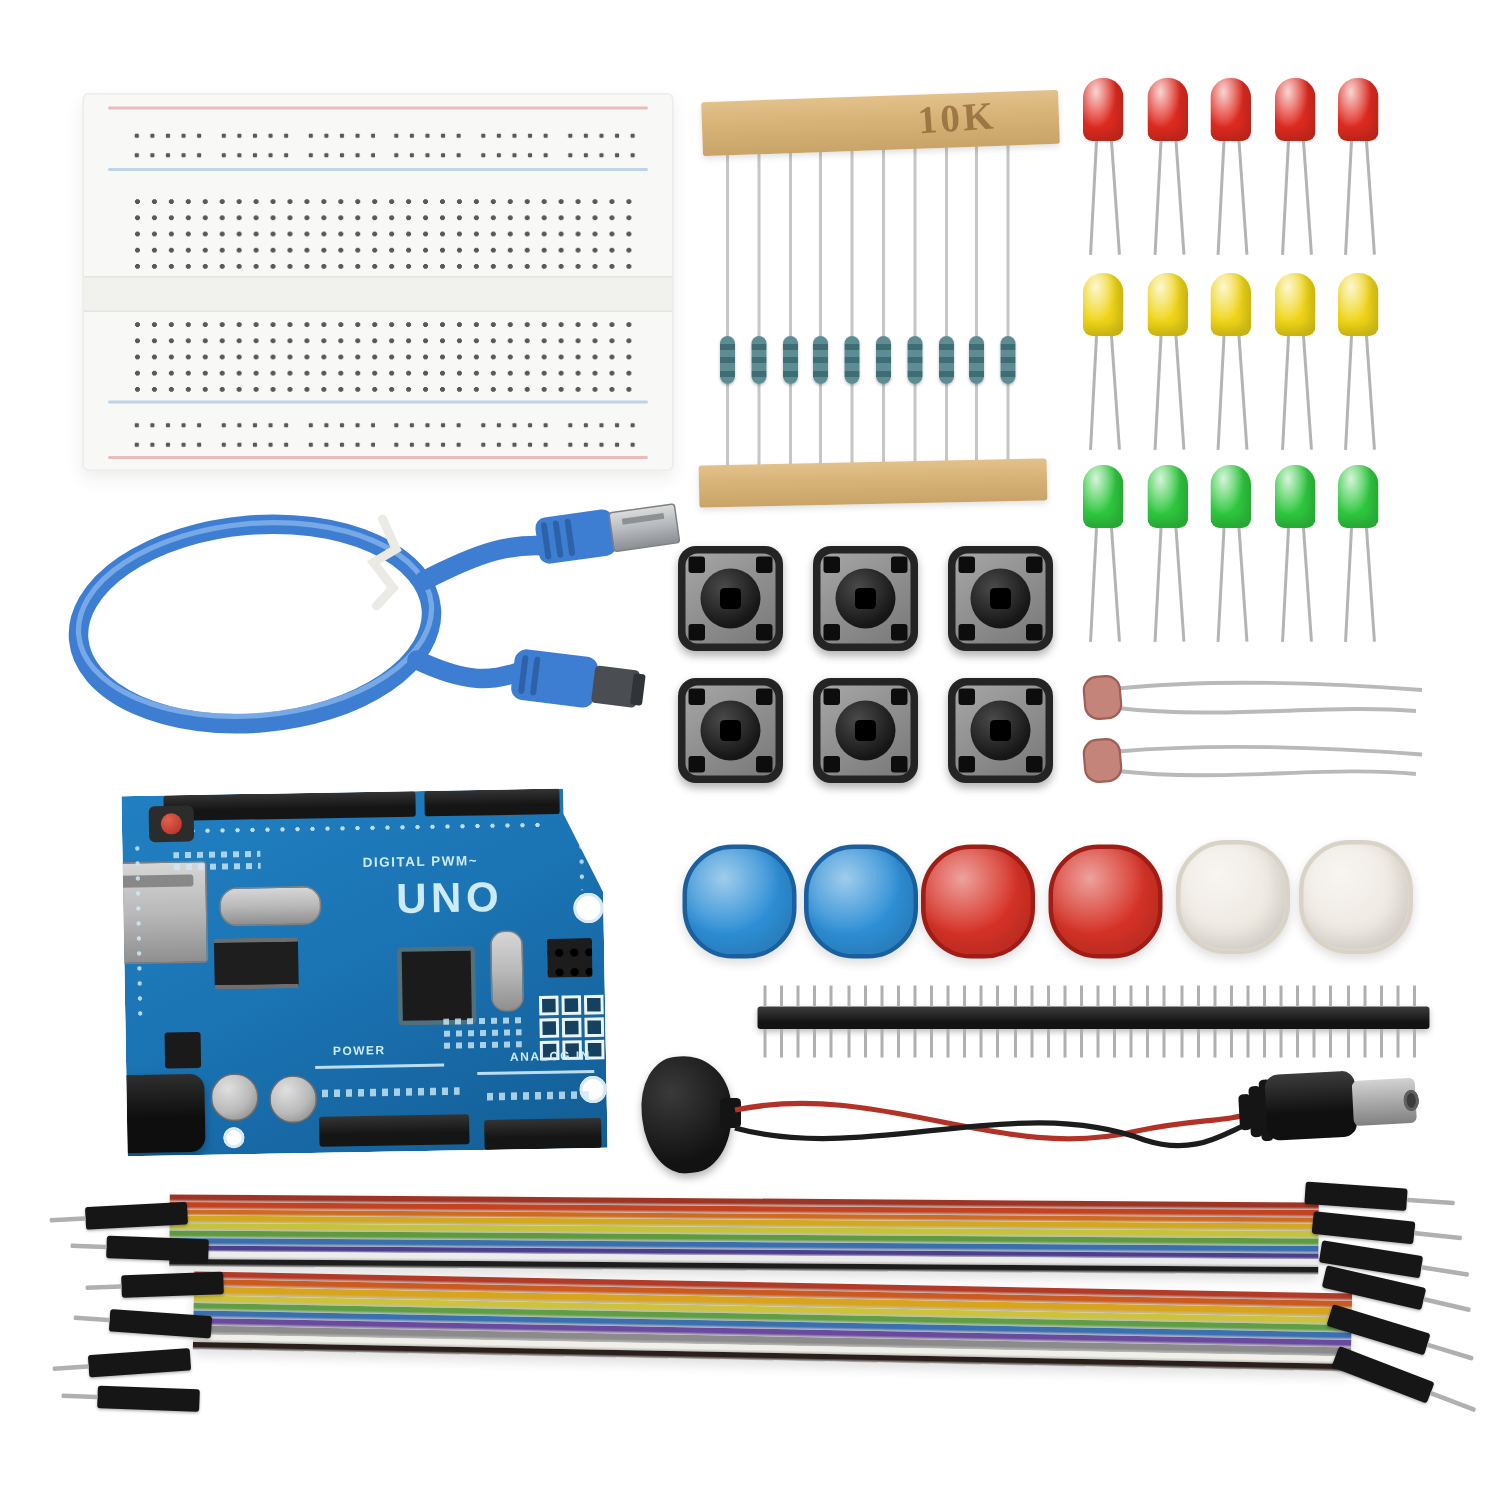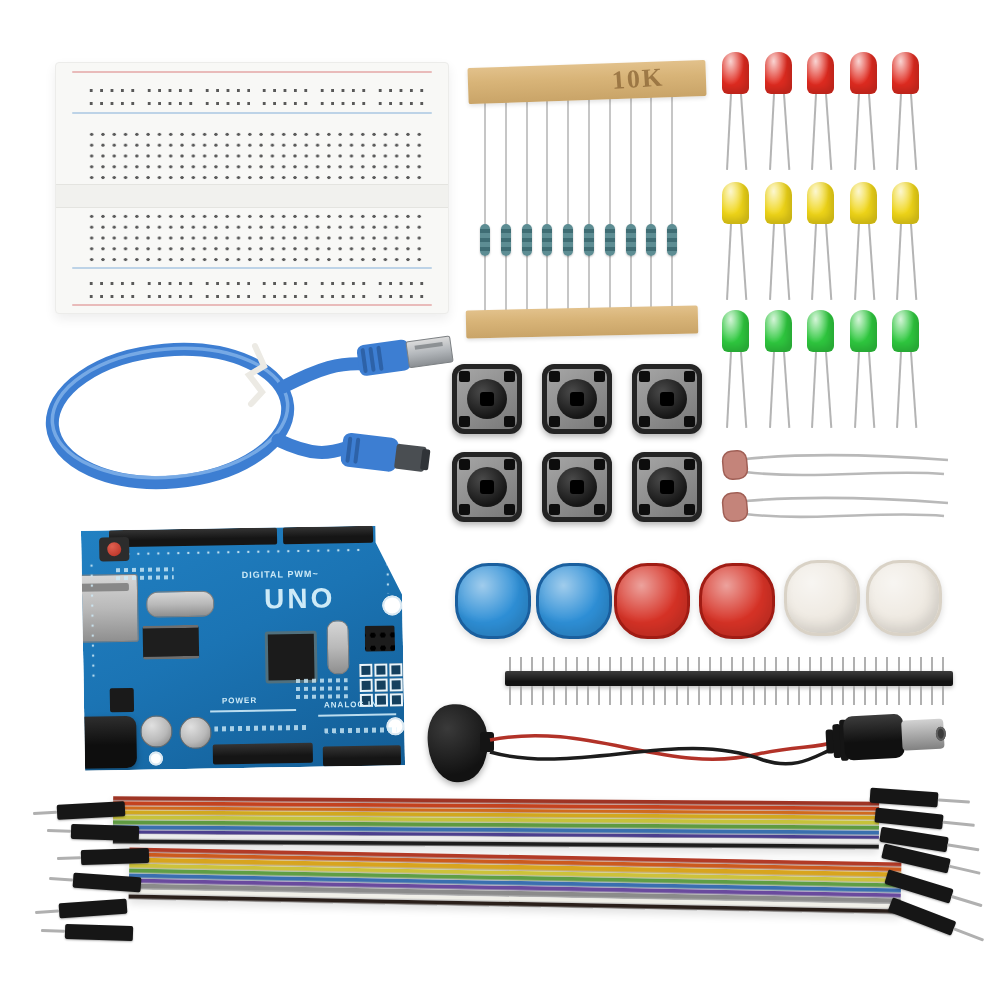--- a/index.html
+++ b/index.html
@@ -387,21 +387,21 @@
         <div class="pad"></div>
         <div class="pad"></div>
         <div class="pad"></div>
         <div class="pad"></div>
       </div>
     <div class="dash-row" style="left:212px;top:152px;width:52px;height:4px;"></div>
     <div class="dash-row" style="left:212px;top:160px;width:52px;height:4px;"></div>
     <div class="dash-row" style="left:212px;top:168px;width:52px;height:4px;"></div>
     <div class="silk" style="left:138px;top:168px;font-size:8px;letter-spacing:1px;">POWER</div>
     <div class="silk-line" style="left:126px;top:182px;width:86px;"></div>
-    <div class="silk" style="left:240px;top:174px;font-size:8px;letter-spacing:1px;">ANALOG IN</div>
+    <div class="silk" style="left:256px;top:174px;font-size:8px;letter-spacing:1px;">ANALOG IN</div>
     <div class="silk-line" style="left:234px;top:188px;width:78px;"></div>
     <div class="dash-row" style="left:130px;top:198px;width:92px;height:5px;"></div>
     <div class="dash-row" style="left:240px;top:202px;width:72px;height:5px;"></div>
     <div class="hdr" style="left:128px;top:216px;width:100px;height:20px;"></div>
     <div class="hdr" style="left:238px;top:220px;width:78px;height:20px;"></div>
     <div class="ecap" style="left:56px;top:186px;"></div>
     <div class="ecap" style="left:95px;top:188px;"></div>
     <div class="abs" style="left:26px;top:158px;width:24px;height:24px;background:#1a1a1a;border-radius:2px;"></div>
     <div class="abs" style="left:-22px;top:186px;width:74px;height:52px;background:linear-gradient(180deg,#2e2e2e,#0e0e0e 55%);border-radius:5px 10px 10px 5px;box-shadow:0 3px 6px rgba(0,0,0,.3);"></div>
     <div class="dots-col" style="left:302px;top:24px;height:44px;"></div>

